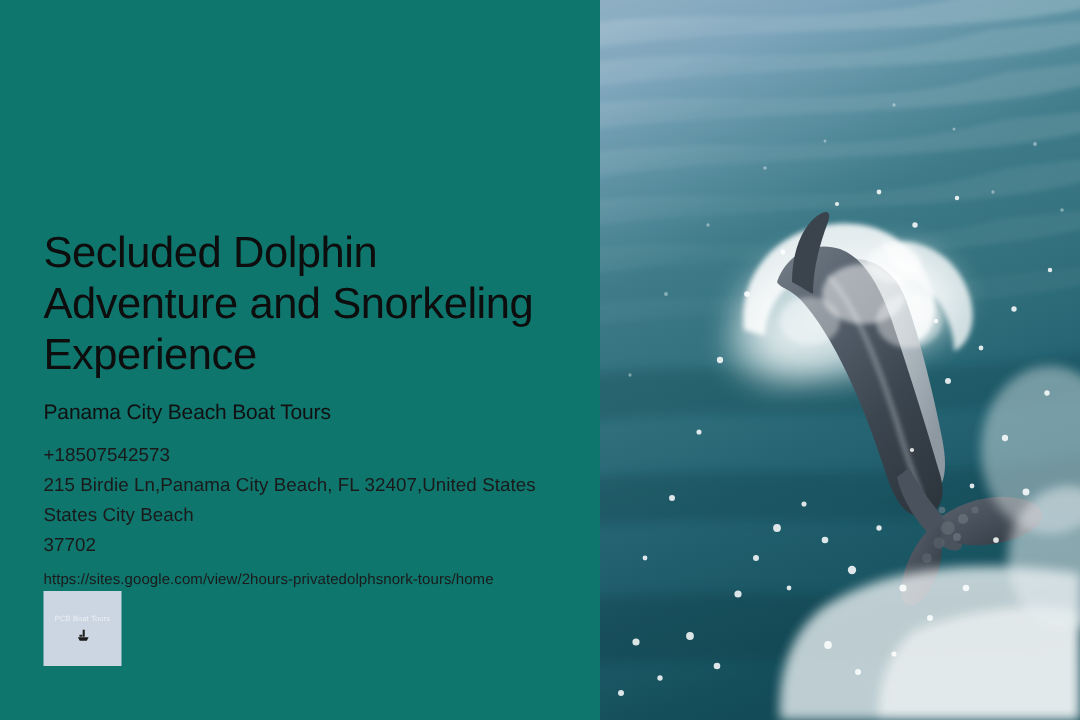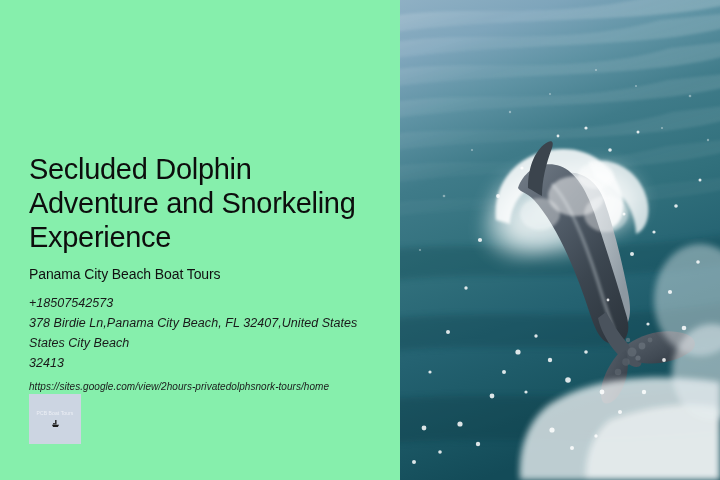--- a/index.html
+++ b/index.html
@@ -17,21 +17,21 @@
     height: 480px;
     overflow: hidden;
     display: flex;
   }
 
   
   .info-panel {
     position: relative;
     width: 400px;
     height: 480px;
-    background: #86efac;
+    background: #0f766e;
     flex: 0 0 400px;
     overflow: hidden;
   }
   .info-inner {
     position: absolute;
     left: 29px;
     top: 152px;
     right: 14px;
   }
   .listing-title {
@@ -51,21 +51,20 @@
     letter-spacing: -0.1px;
     margin: 0 0 8px 0;
   }
   .detail-line {
     font-size: 12.5px;
     line-height: 20px;
     color: #1a1a1a;
     letter-spacing: 0.05px;
     margin: 0;
     white-space: nowrap;
-    font-style: italic;
   }
   .detail-line.url {
     font-size: 10px;
     line-height: 18px;
     margin-top: 5px;
     color: #1a1a1a;
   }
 
   
   .logo-card {
@@ -113,25 +112,25 @@
 
   <div class="info-panel">
 
     <div class="info-inner">
       <h1 class="listing-title">Secluded Dolphin Adventure and Snorkeling Experience</h1>
 
       <div class="business-name">Panama City Beach Boat Tours</div>
 
       <div class="detail-line">+18507542573</div>
 
-      <div class="detail-line">378 Birdie Ln,Panama City Beach, FL 32407,United States</div>
+      <div class="detail-line">215 Birdie Ln,Panama City Beach, FL 32407,United States</div>
 
       <div class="detail-line">States City Beach</div>
 
-      <div class="detail-line">32413</div>
+      <div class="detail-line">37702</div>
 
       <div class="detail-line url">https://sites.google.com/view/2hours-privatedolphsnork-tours/home</div>
     </div>
 
     <div class="logo-card">
       <div class="logo-card-text">PCB Boat Tours</div>
       <span class="logo-mark">
         <svg viewBox="0 0 10 10" width="9" height="9" aria-hidden="true">
           <path d="M1 6.4 L9 6.4 L7.6 9 L2.4 9 Z" fill="#1b1b1b"></path>
           <path d="M4.6 1 L6.1 1 L6.1 6.1 L4.6 6.1 Z" fill="#1b1b1b"></path>

